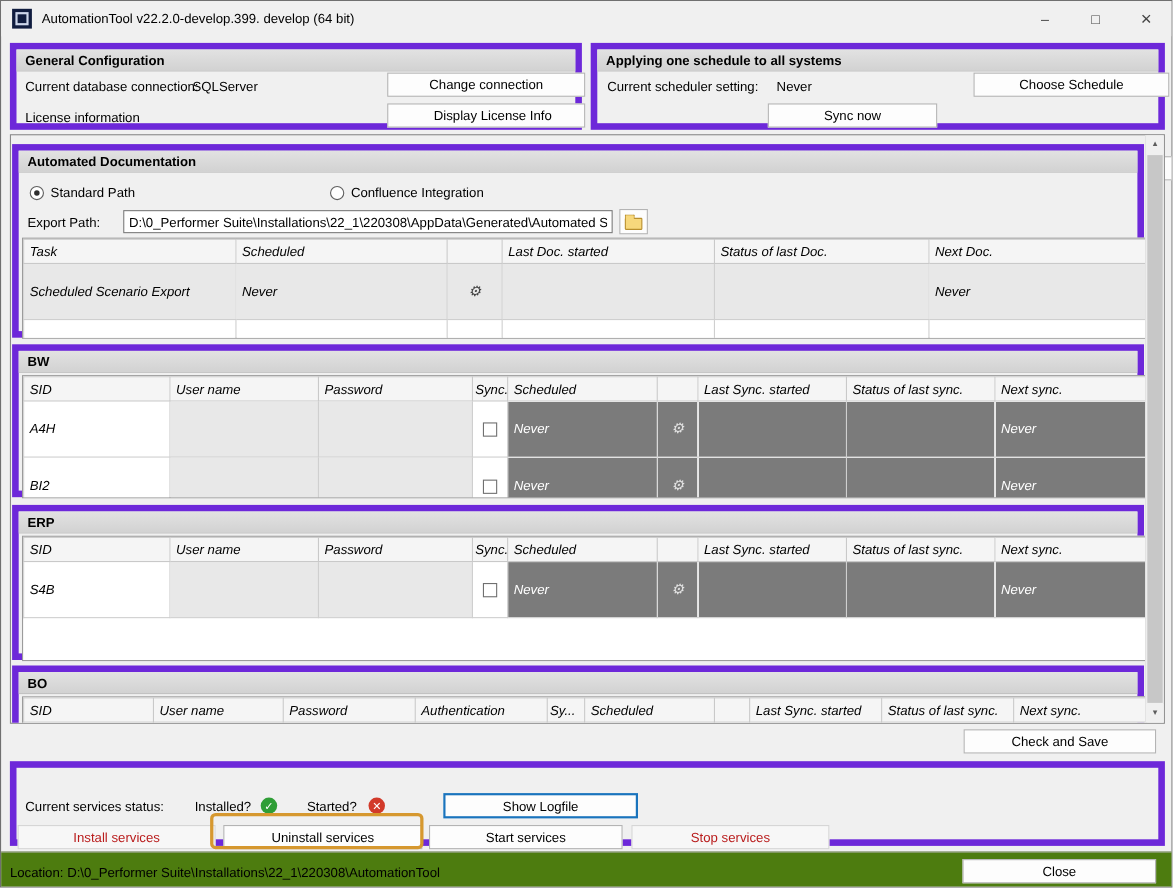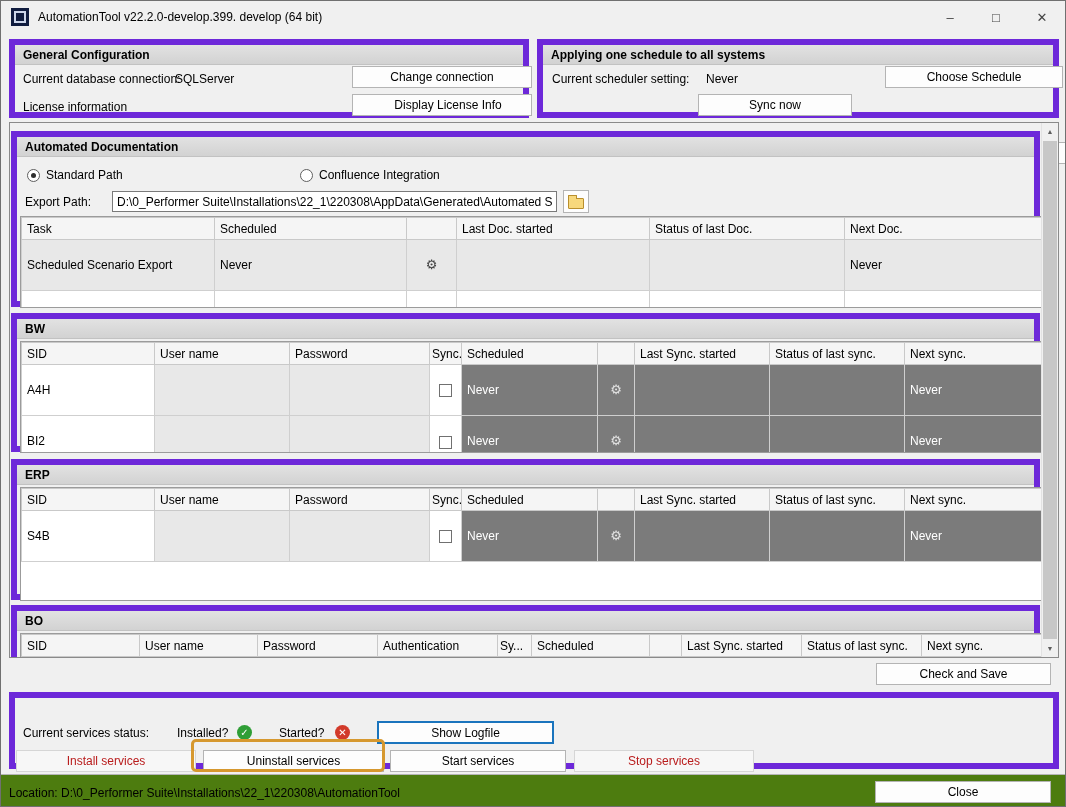--- a/index.html
+++ b/index.html
@@ -28,21 +28,21 @@
   
   #main { position:absolute; left:8px; top:121px; width:1050px; height:536px; border:1px solid #8a8a8a; background:#f0f0f0; overflow:hidden; }
   .vscroll { position:absolute; right:0; top:0; width:17px; height:534px; background:#f0f0f0; border-left:1px solid #e2e2e2; }
   .sb-btn { position:absolute; left:0; width:16px; height:17px; display:flex; align-items:center; justify-content:center; font-size:7px; color:#5d5d5d; background:#f0f0f0; }
   .sb-up { top:0; }
   .sb-down { bottom:0; }
   .sb-thumb { position:absolute; left:1px; top:18px; width:14px; height:498px; background:#c7c7c7; }
 
   
   .tablewrap { position:absolute; background:#fff; border:1px solid #9b9b9b; overflow:hidden; }
-  table.grid { border-collapse:collapse; table-layout:fixed; width:100%; }
+  table.grid { border-collapse:collapse; table-layout:fixed; width:100%;font-style:italic; }
   .grid th { background:#f5f5f5; border:1px solid #c9c9c9; text-align:left; font-weight:400; padding:3px 5px; height:22px; overflow:hidden; white-space:nowrap; font-size:12px; }
   .grid td { border:1px solid #cfcfcf; padding:18px 5px; height:15px; overflow:hidden; white-space:nowrap; font-size:12px; }
   .c-gray { background:#e8e8e8; }
   .c-white { background:#ffffff; }
   .c-dark { background:#7b7b7b; color:#fff; }
   .tc { text-align:center; }
   .gear { font-size:13px; color:#454545; line-height:1; }
   .gear-light { color:#e2e2e2; }
   .cb { display:inline-block; width:13px; height:13px; background:#fff; border:1px solid #707070; vertical-align:middle; }
 
@@ -329,21 +329,21 @@
   </div>
 
   <button class="btn" style="left:875px;top:662px;width:175px;">Check and Save</button>
 
   <div class="groupbox" style="left:8px;top:691px;width:1050px;height:77px;">
     <span class="lbl" style="left:8px;top:28px;">Current services status:</span>
     <span class="lbl" style="left:162px;top:28px;">Installed?</span>
     <span class="status-ok" style="left:222px;top:27px;">✓</span>
     <span class="lbl" style="left:264px;top:28px;">Started?</span>
     <span class="status-err" style="left:320px;top:27px;">✕</span>
-    <button class="btn focused" style="left:362px;top:23px;width:177px;height:23px;">Show Logfile</button>
+    <button class="btn focused" style="left:388px;top:23px;width:177px;height:23px;">Show Logfile</button>
 
     <button class="btn disabled" style="left:1px;top:52px;width:180px;">Install services</button>
     <button class="btn" style="left:188px;top:52px;width:181px;">Uninstall services</button>
     <button class="btn" style="left:375px;top:52px;width:176px;">Start services</button>
     <button class="btn disabled" style="left:559px;top:52px;width:180px;">Stop services</button>
   </div>
 
   <div class="annotation" style="left:190px;top:738px;width:194px;height:33px;"></div>
 
   <div id="footer">

